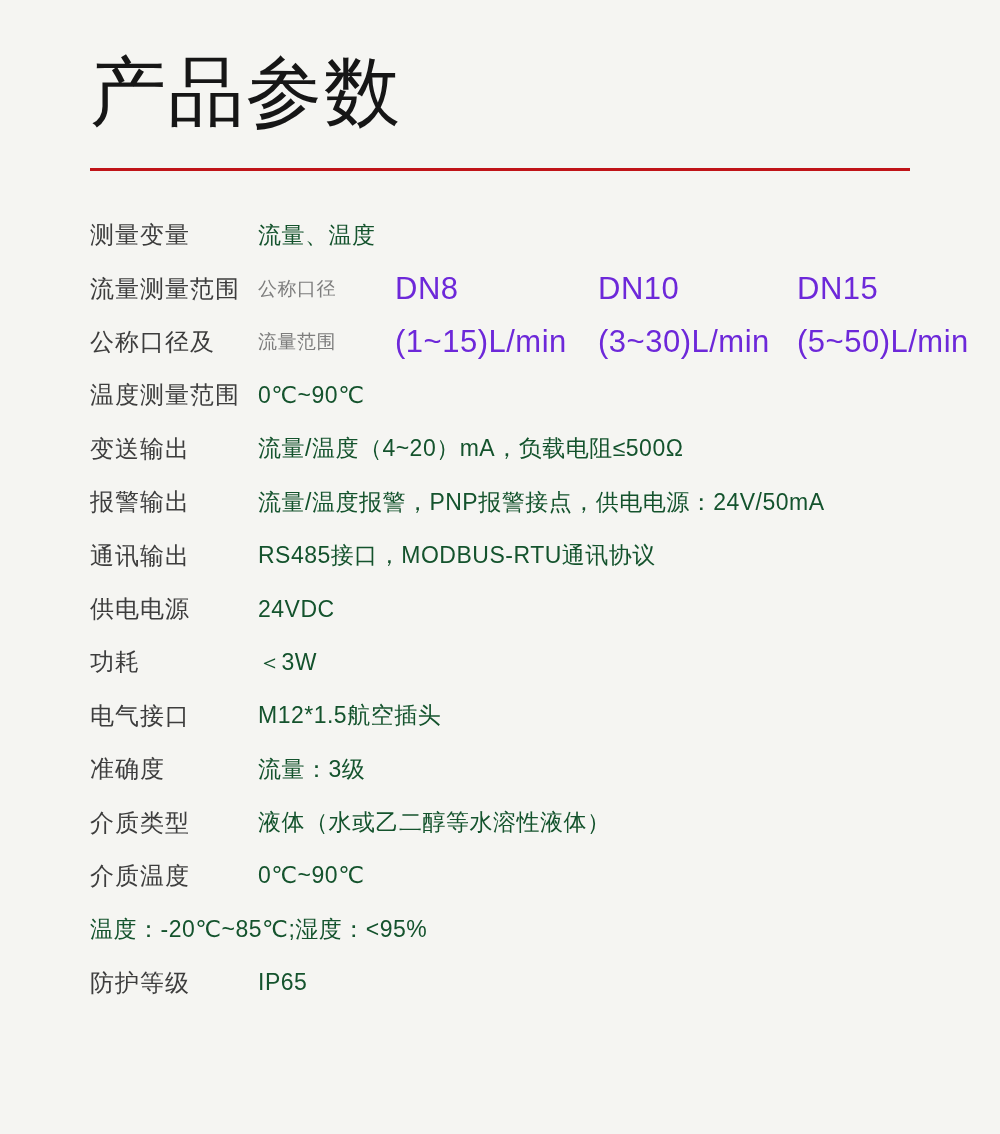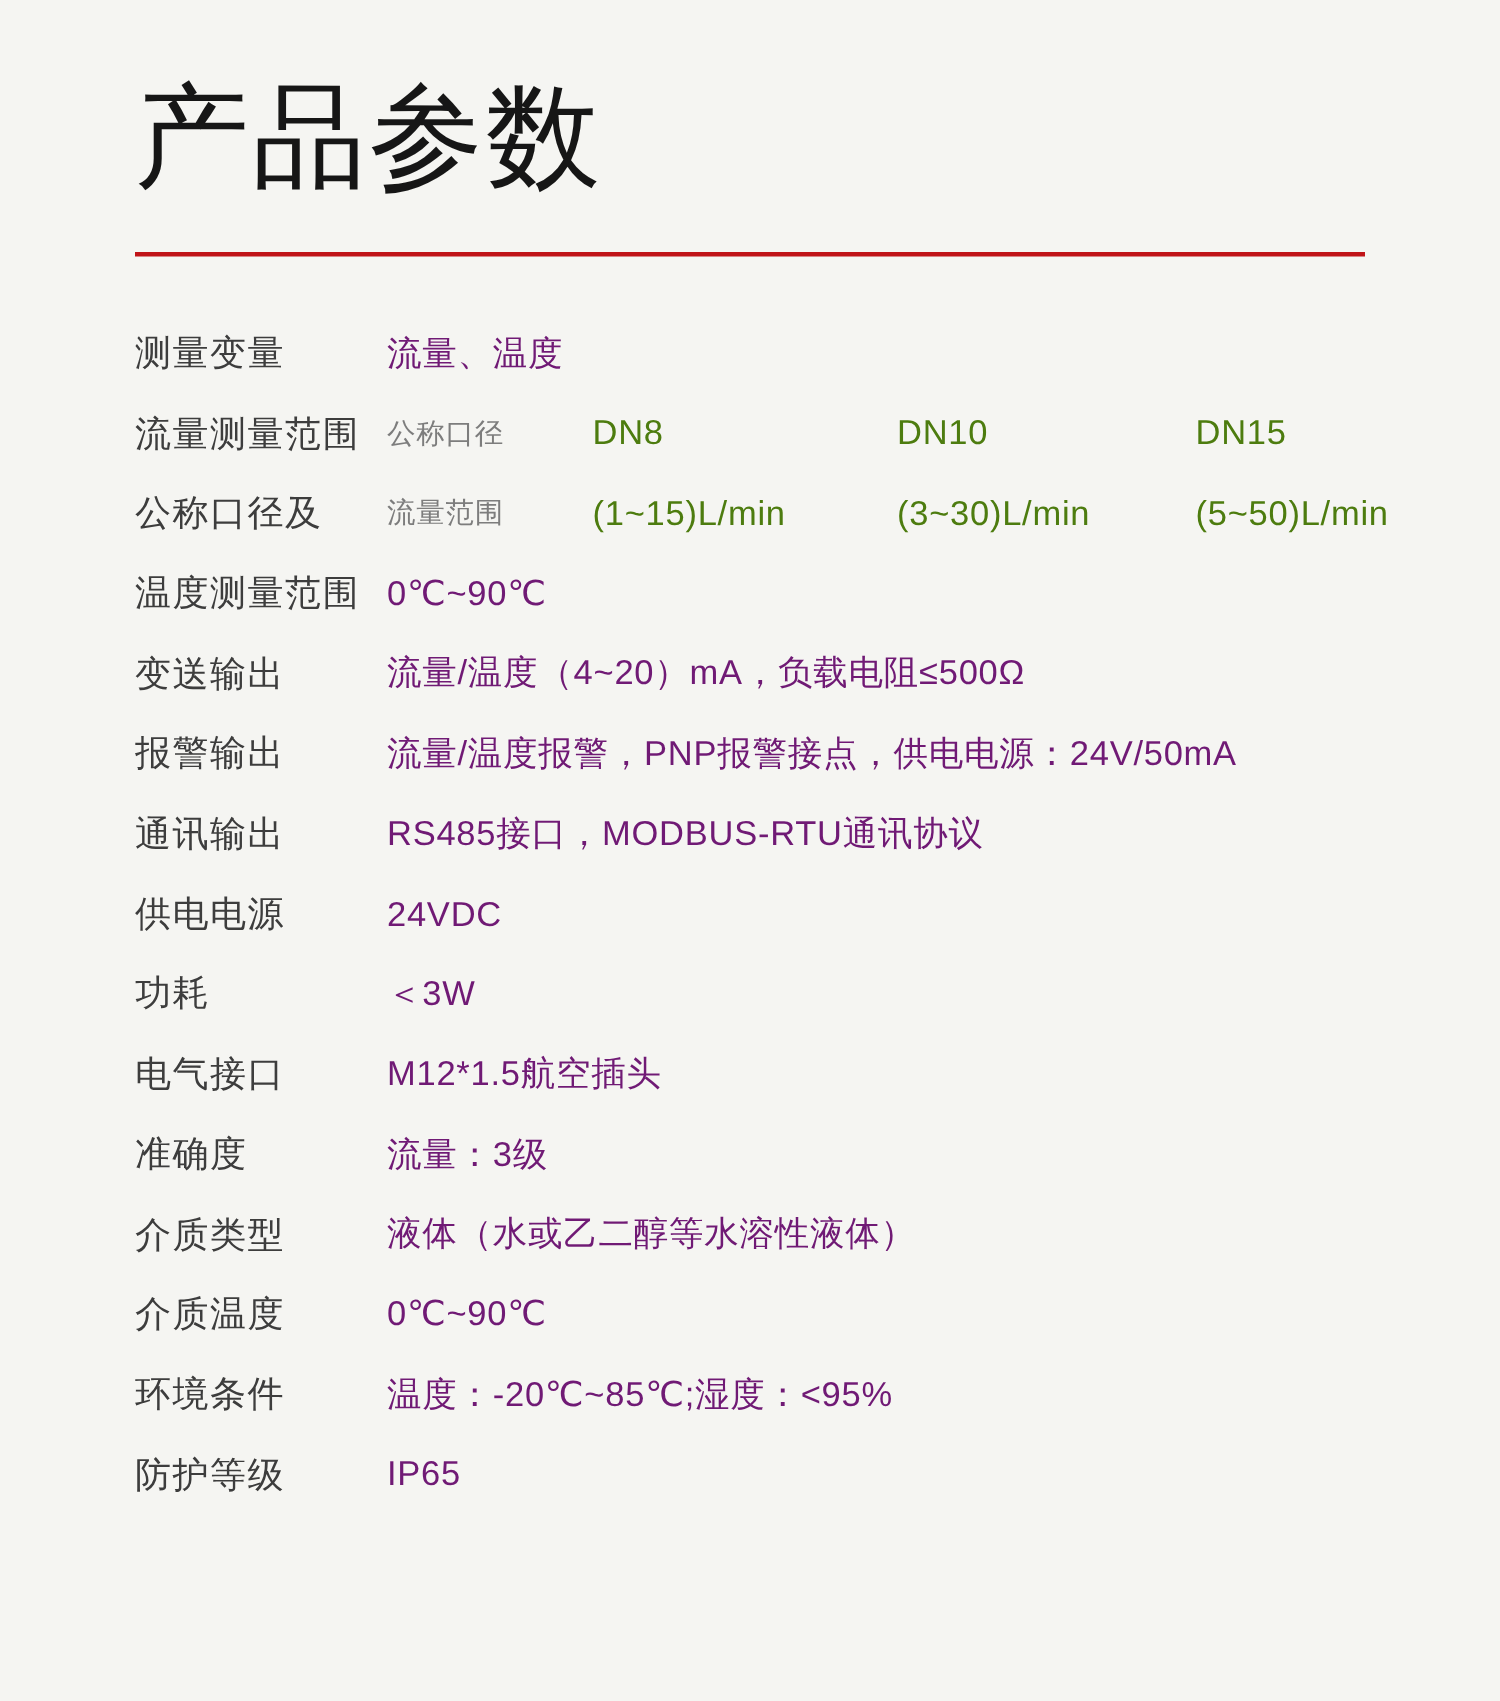--- a/index.html
+++ b/index.html
@@ -49,21 +49,21 @@
     font-size: 24px;
     font-weight: 500;
     color: #3d3d3d;
     letter-spacing: 1px;
   }
 
   .value {
     flex: 1;
     font-size: 23px;
     font-weight: 400;
-    color: #701a75;
+    color: #14532d;
     letter-spacing: 0.5px;
   }
 
   
   .row.matrix {
     height: 106.8px;
     align-items: stretch;
   }
   .matrix .label.two-line {
     display: flex;
@@ -84,22 +84,22 @@
     display: flex;
     align-items: center;
   }
   .m-head {
     flex: 0 0 137px;
     font-size: 19px;
     color: #7d7d7d;
     letter-spacing: 0.5px;
   }
   .m-cell {
-    font-size: 23px;
-    color: #4d7c0f;
+    font-size: 31px;
+    color: #6d28d9;
     letter-spacing: 0.5px;
   }
   .m-cell.c1 { flex: 0 0 203px; }
   .m-cell.c2 { flex: 0 0 199px; }
   .m-cell.c3 { flex: 1; }
 </style>
 </head>
 <body>
 
 <div class="page">
@@ -182,21 +182,20 @@
       <div class="value">液体（水或乙二醇等水溶性液体）</div>
     </div>
 
     <div class="row">
       <div class="label">介质温度</div>
       <div class="value">0℃~90℃</div>
     </div>
 
 
     <div class="row">
-      <div class="label">环境条件</div>
       <div class="value">温度：-20℃~85℃;湿度：&lt;95%</div>
     </div>
 
     <div class="row">
       <div class="label">防护等级</div>
       <div class="value">IP65</div>
     </div>
 
   </div>
 </div>

